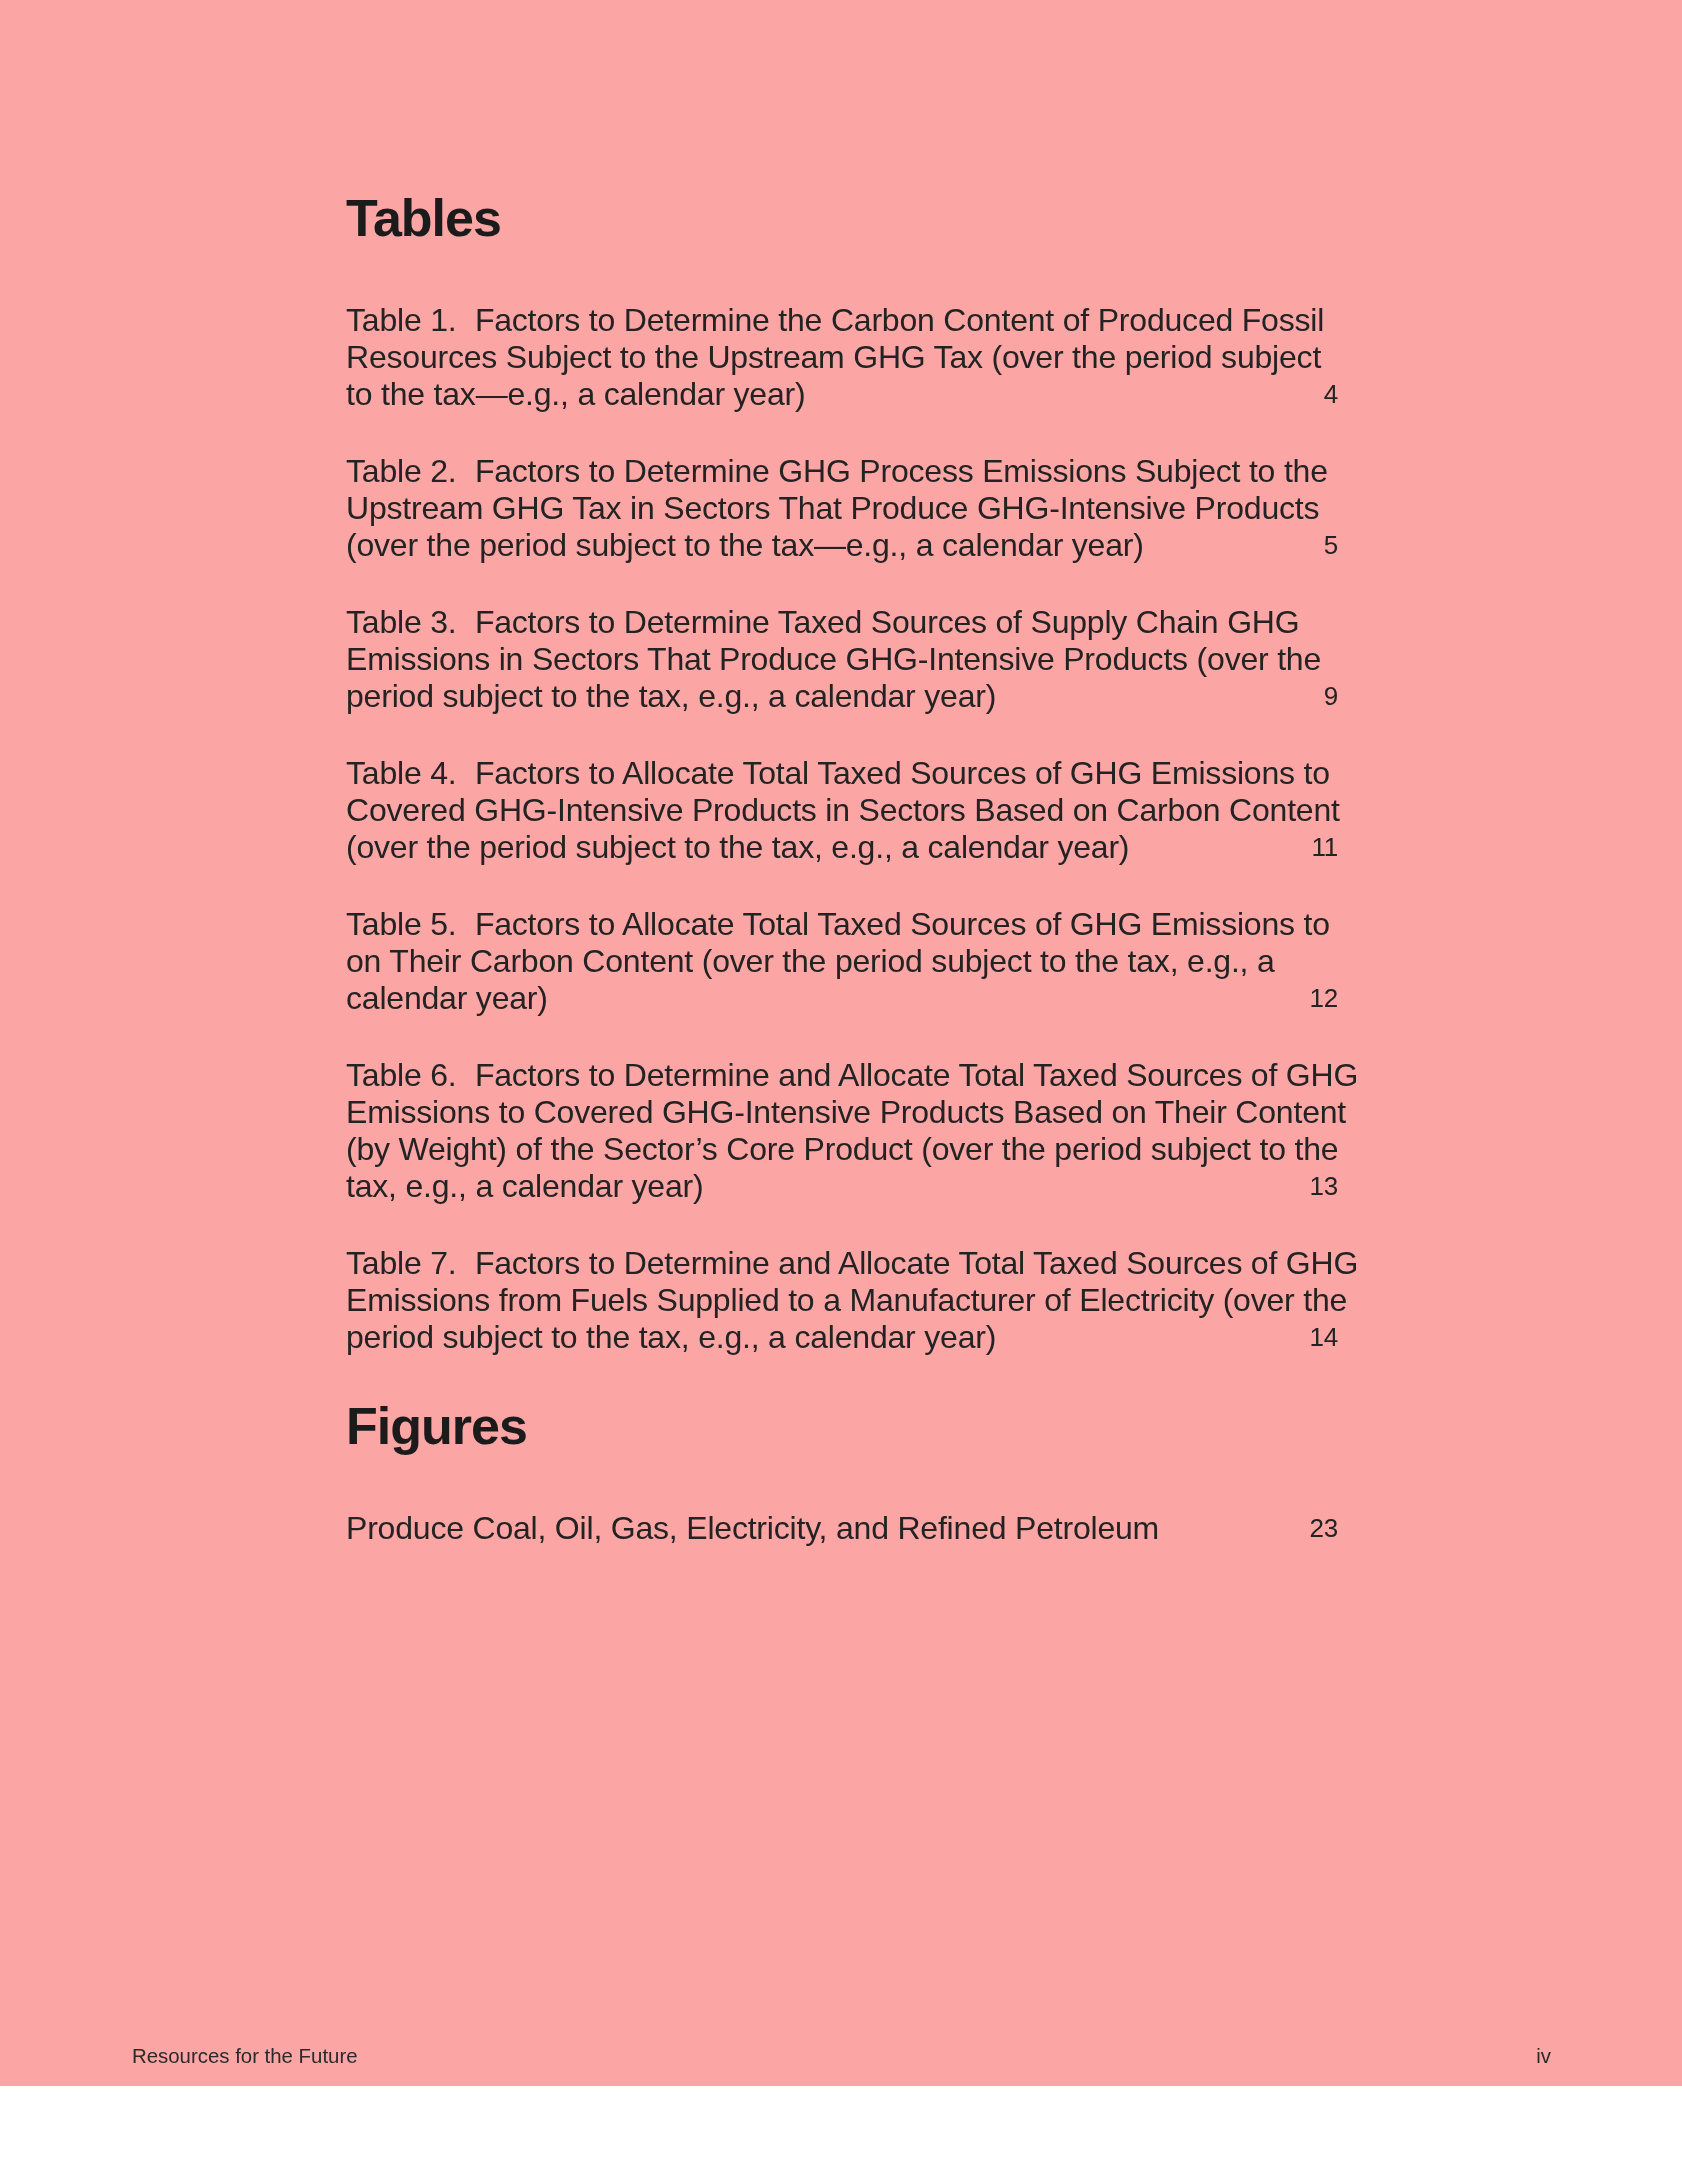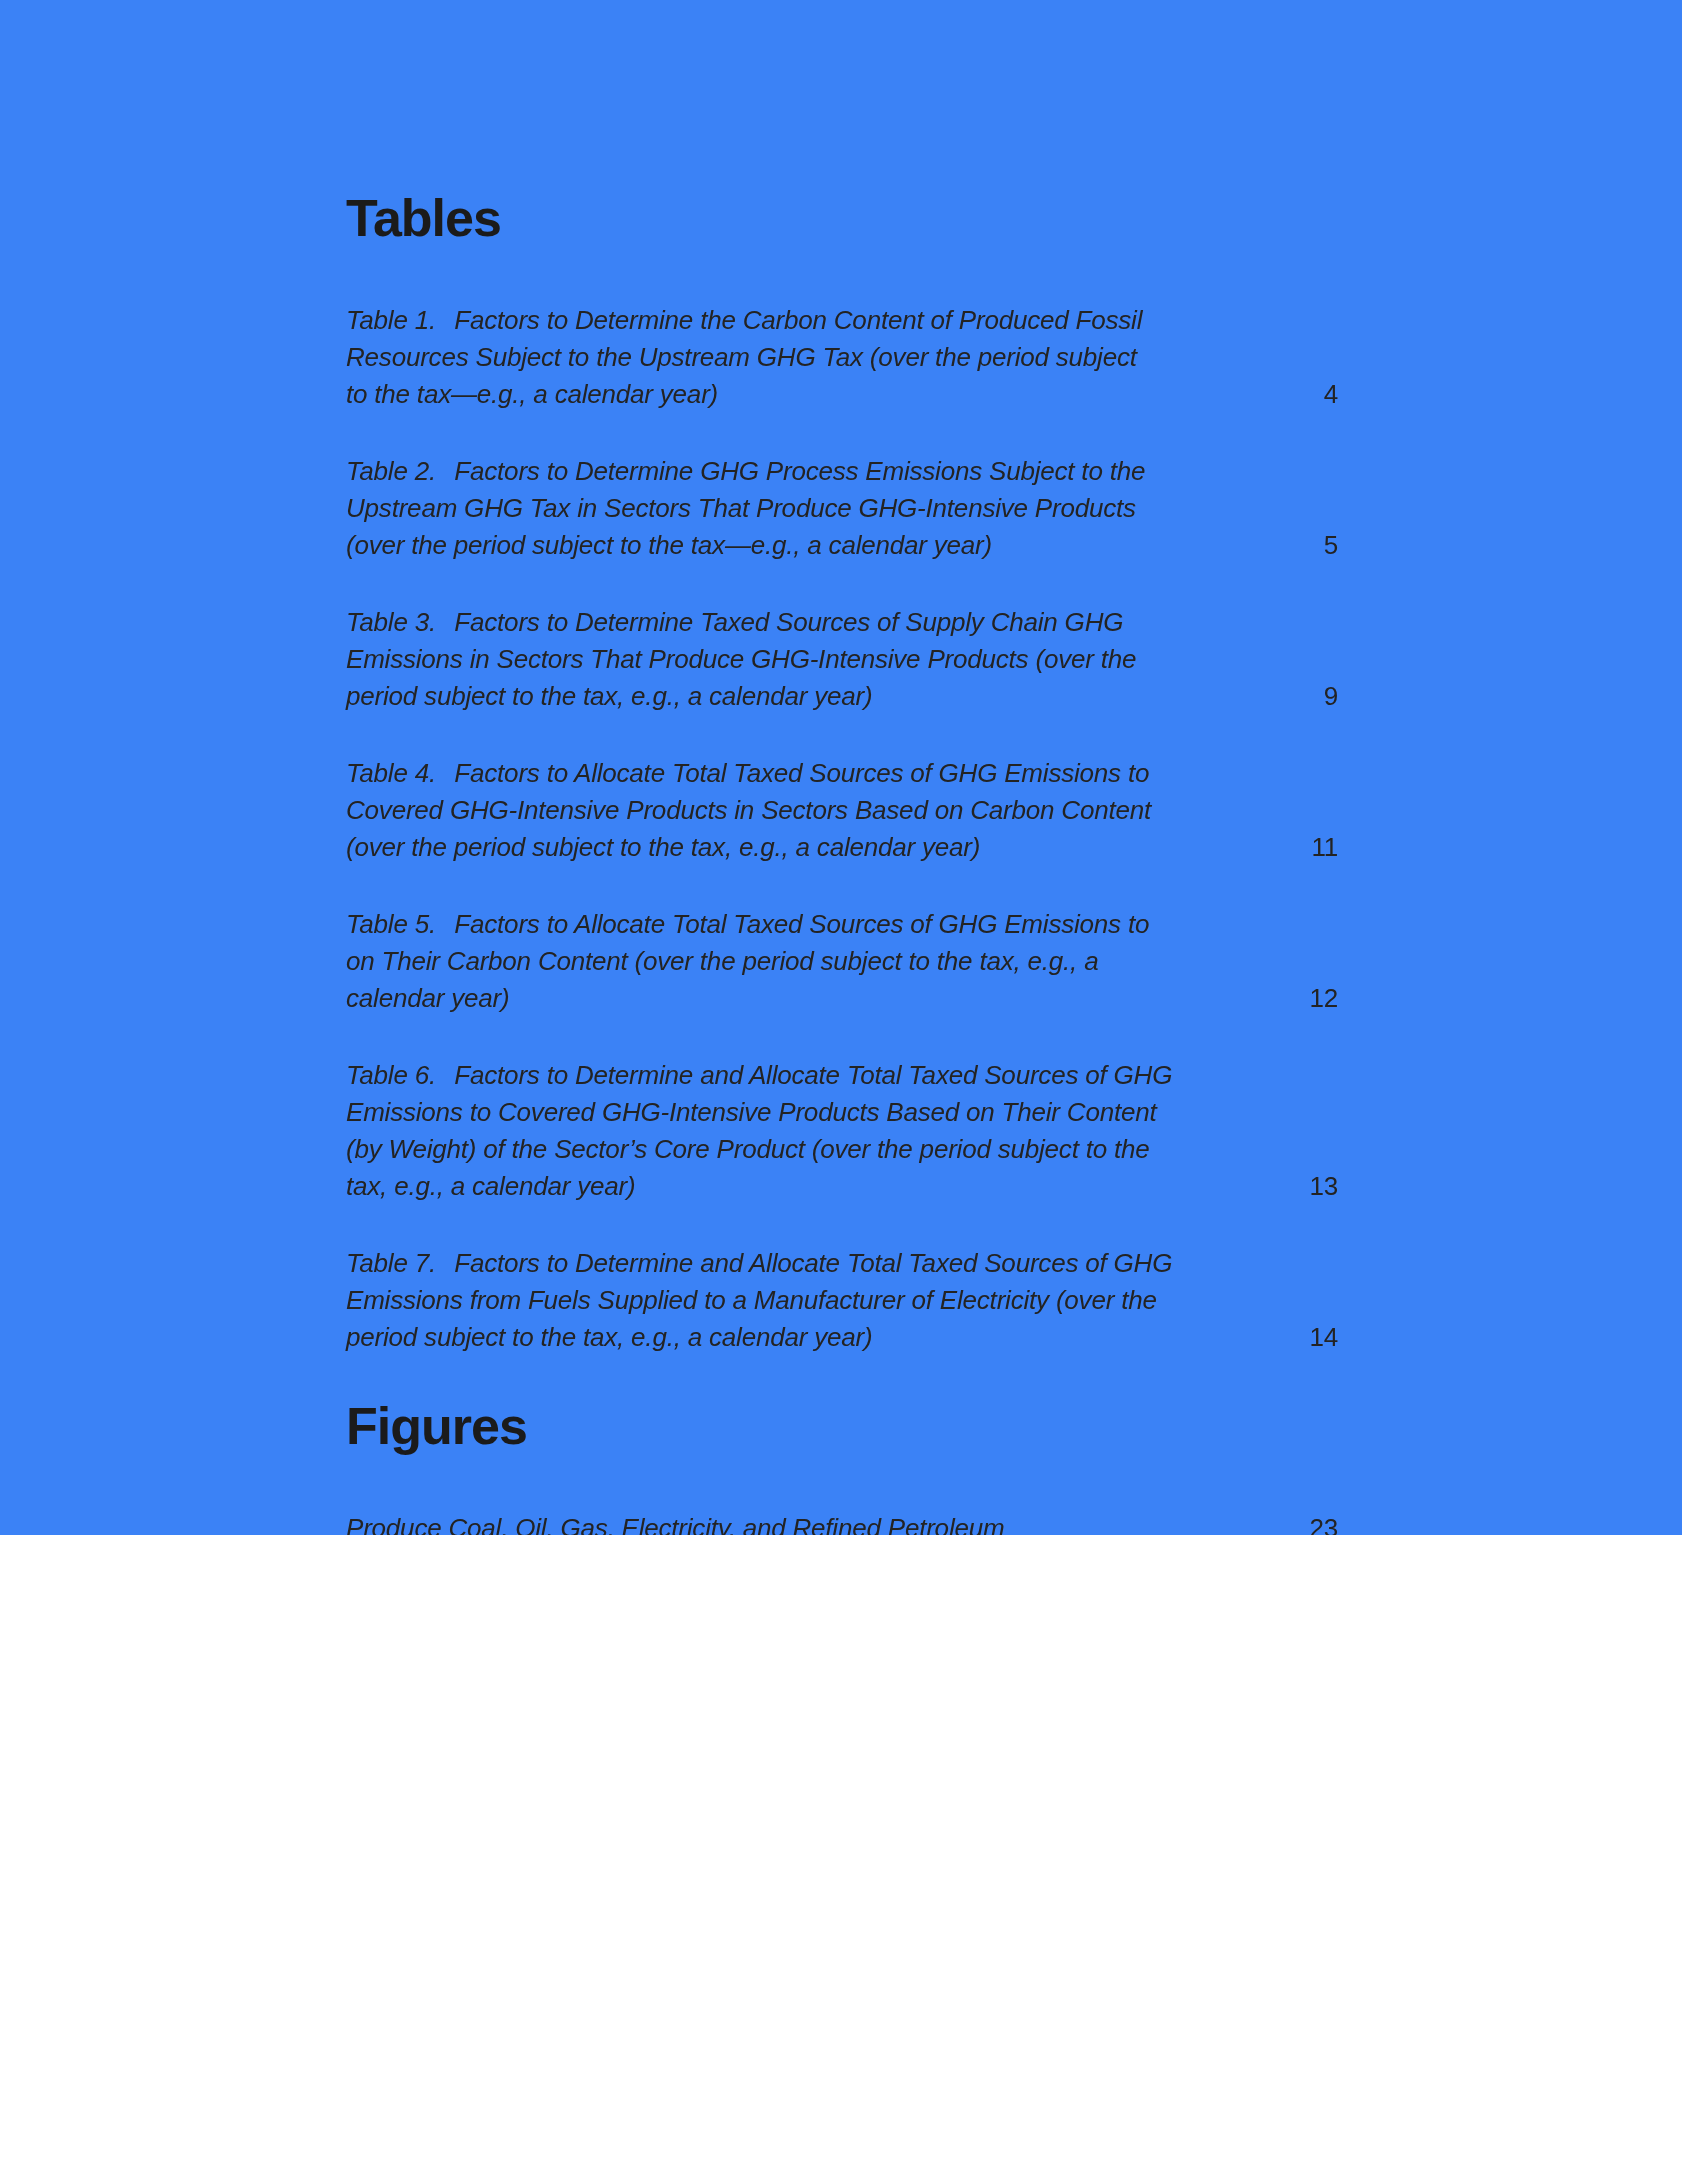--- a/index.html
+++ b/index.html
@@ -3,22 +3,22 @@
 <meta charset="utf-8">
 <style>
   html, body {
     margin: 0;
     padding: 0;
     background: #ffffff;
   }
   .page {
     position: relative;
     width: 1683px;
-    height: 1535px;
-    background: #3b82f6;
+    height: 2086px;
+    background: #fca5a5;
     font-family: "Liberation Sans", sans-serif;
     color: #232323;
     overflow: hidden;
   }
   .content {
     position: absolute;
     left: 346px;
     right: 345px;
     top: 188px;
   }
@@ -33,25 +33,24 @@
   .toc-section + .toc-section {
     margin-top: 3px;
   }
   .toc-entry {
     display: flex;
     justify-content: space-between;
     align-items: flex-end;
     margin-bottom: 40px;
   }
   .toc-entry-text {
-    font-size: 26px;
+    font-size: 32px;
     line-height: 37px;
     letter-spacing: -0.2px;
     max-width: 893px;
-    font-style: italic;
   }
   .toc-line {
     white-space: nowrap;
   }
   .toc-entry-label {
     padding-right: 18.4px;
   }
   .toc-entry-page {
     font-size: 26px;
     line-height: 37px;

